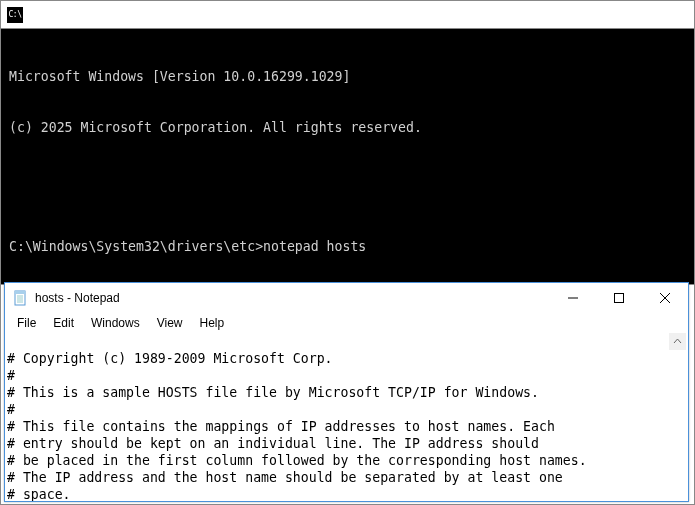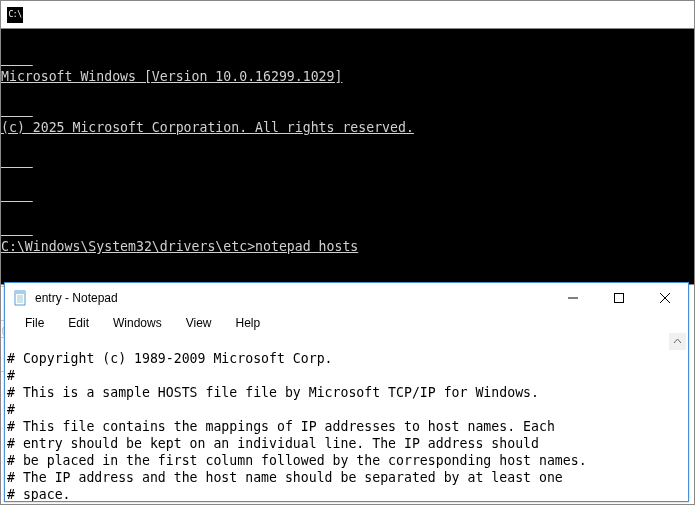--- a/index.html
+++ b/index.html
@@ -39,27 +39,26 @@
     color: #fff;
     font-size: 8px;
     font-family: Consolas, monospace;
     display: flex;
     align-items: center;
     justify-content: center;
     letter-spacing: -0.5px;
     border: 1px solid #000;
   }
   .cmd-body {
-    padding: 5px 0px;
+    padding: 5px 8px;
     color: #d0d0d0;
     font-family: Consolas, "Lucida Console", monospace;
     font-size: 13.2px;
     line-height: 17px;
     white-space: pre;
-    text-decoration: underline;
   }
   .cmd-line { display: block; }
   
   .np-window {
     position: absolute;
     left: 4px;
     top: 282px;
     width: 685px;
     height: 220px;
     background: #fff;
@@ -93,23 +92,23 @@
     align-items: center;
     justify-content: center;
     font-size: 14px;
     color: #111;
   }
   .np-btn svg { display: block; }
   .np-menubar {
     height: 20px;
     display: flex;
     align-items: center;
-    padding: 0 12px;
+    padding: 0 4px;
     font-size: 12px;
-    gap: 8px;
+    gap: 1px;
     border-bottom: 0;
   }
   .np-menuitem { padding: 2px 8px; }
   .np-content {
     position: relative;
     height: calc(100% - 50px);
     padding: 0 2px;
     font-family: Consolas, "Lucida Console", monospace;
     font-size: 13.2px;
     line-height: 17px;
@@ -154,21 +153,21 @@
     <div class="np-icon">
       <svg width="16" height="16" viewBox="0 0 16 16">
         <rect x="2" y="1" width="10" height="14" fill="#fff" stroke="#5a9bd5" stroke-width="1"></rect>
         <rect x="2" y="1" width="10" height="3" fill="#a8d0ec"></rect>
         <line x1="4" y1="6" x2="10" y2="6" stroke="#9cc" stroke-width="1"></line>
         <line x1="4" y1="8" x2="10" y2="8" stroke="#9cc" stroke-width="1"></line>
         <line x1="4" y1="10" x2="10" y2="10" stroke="#9cc" stroke-width="1"></line>
         <line x1="4" y1="12" x2="10" y2="12" stroke="#9cc" stroke-width="1"></line>
       </svg>
     </div>
-    <span>entry - Notepad</span>
+    <span>hosts - Notepad</span>
     <div class="np-winbuttons">
       <div class="np-btn">
         <svg width="10" height="10" viewBox="0 0 10 10">
             <line x1="0" y1="5" x2="10" y2="5" stroke="#000" stroke-width="1"></line>
           </svg>
       </div>
       <div class="np-btn">
         <svg width="10" height="10" viewBox="0 0 10 10">
             <rect x="0.5" y="0.5" width="9" height="9" fill="none" stroke="#000" stroke-width="1"></rect>
           </svg>

